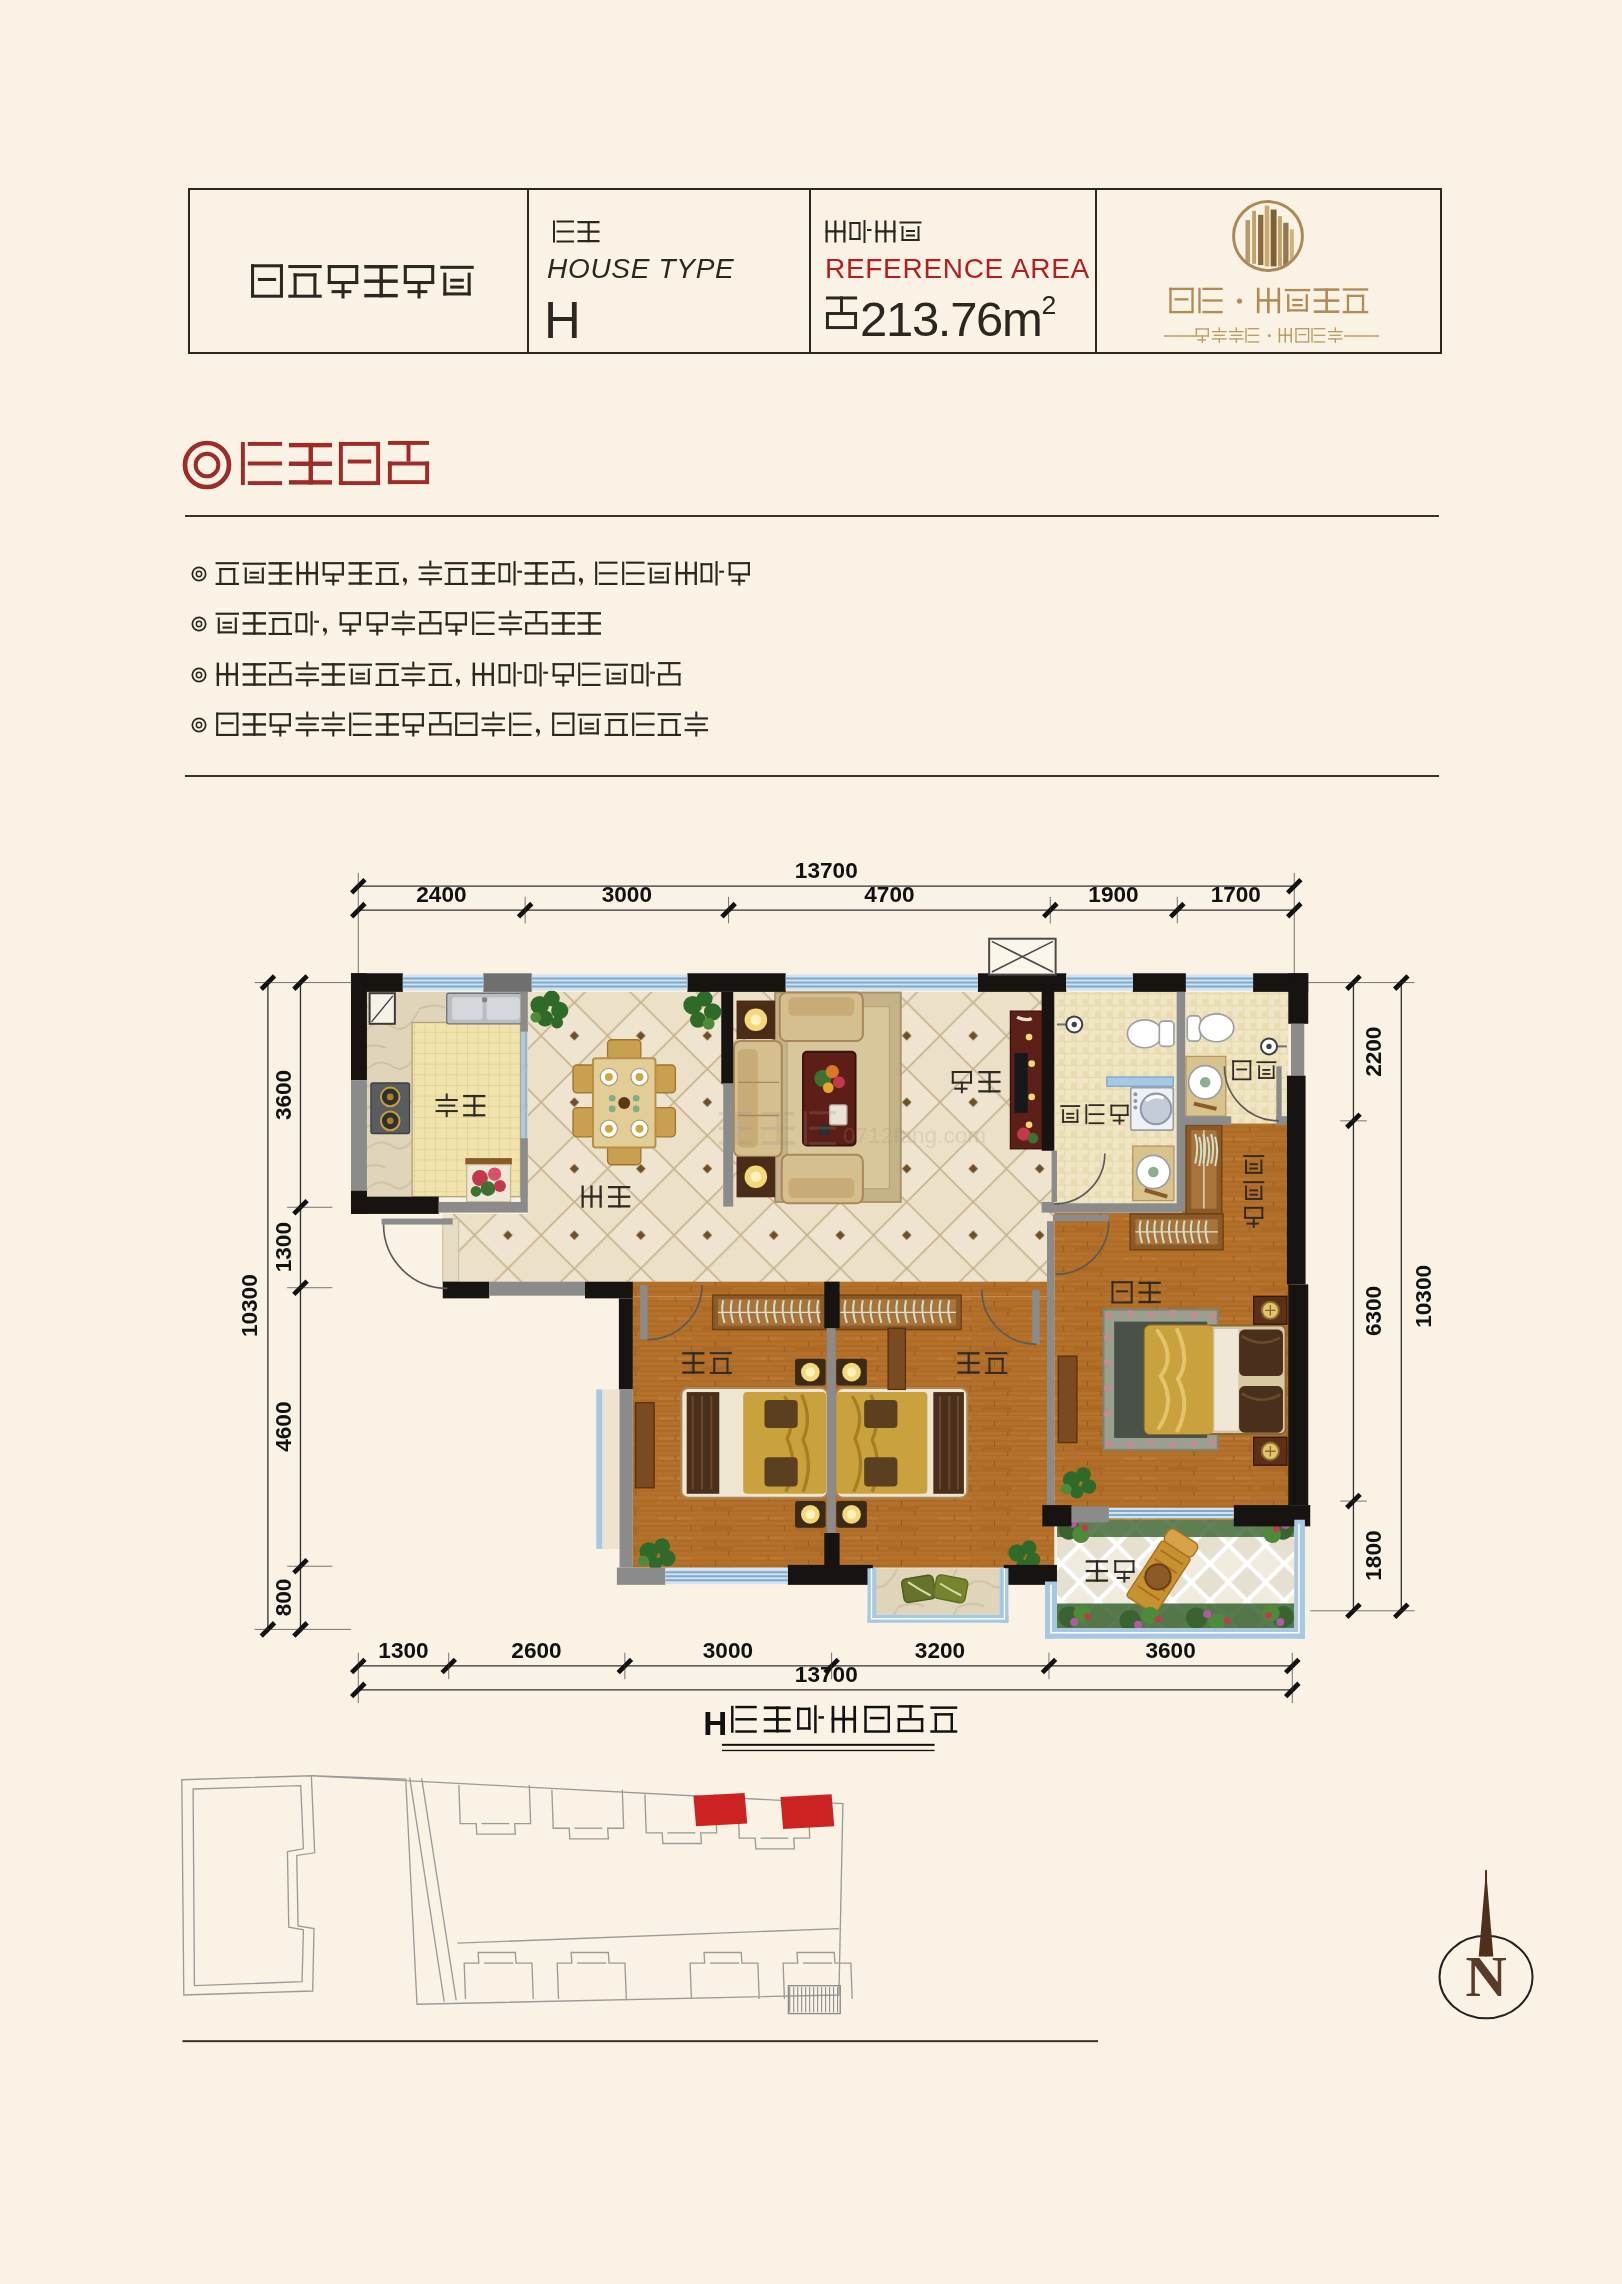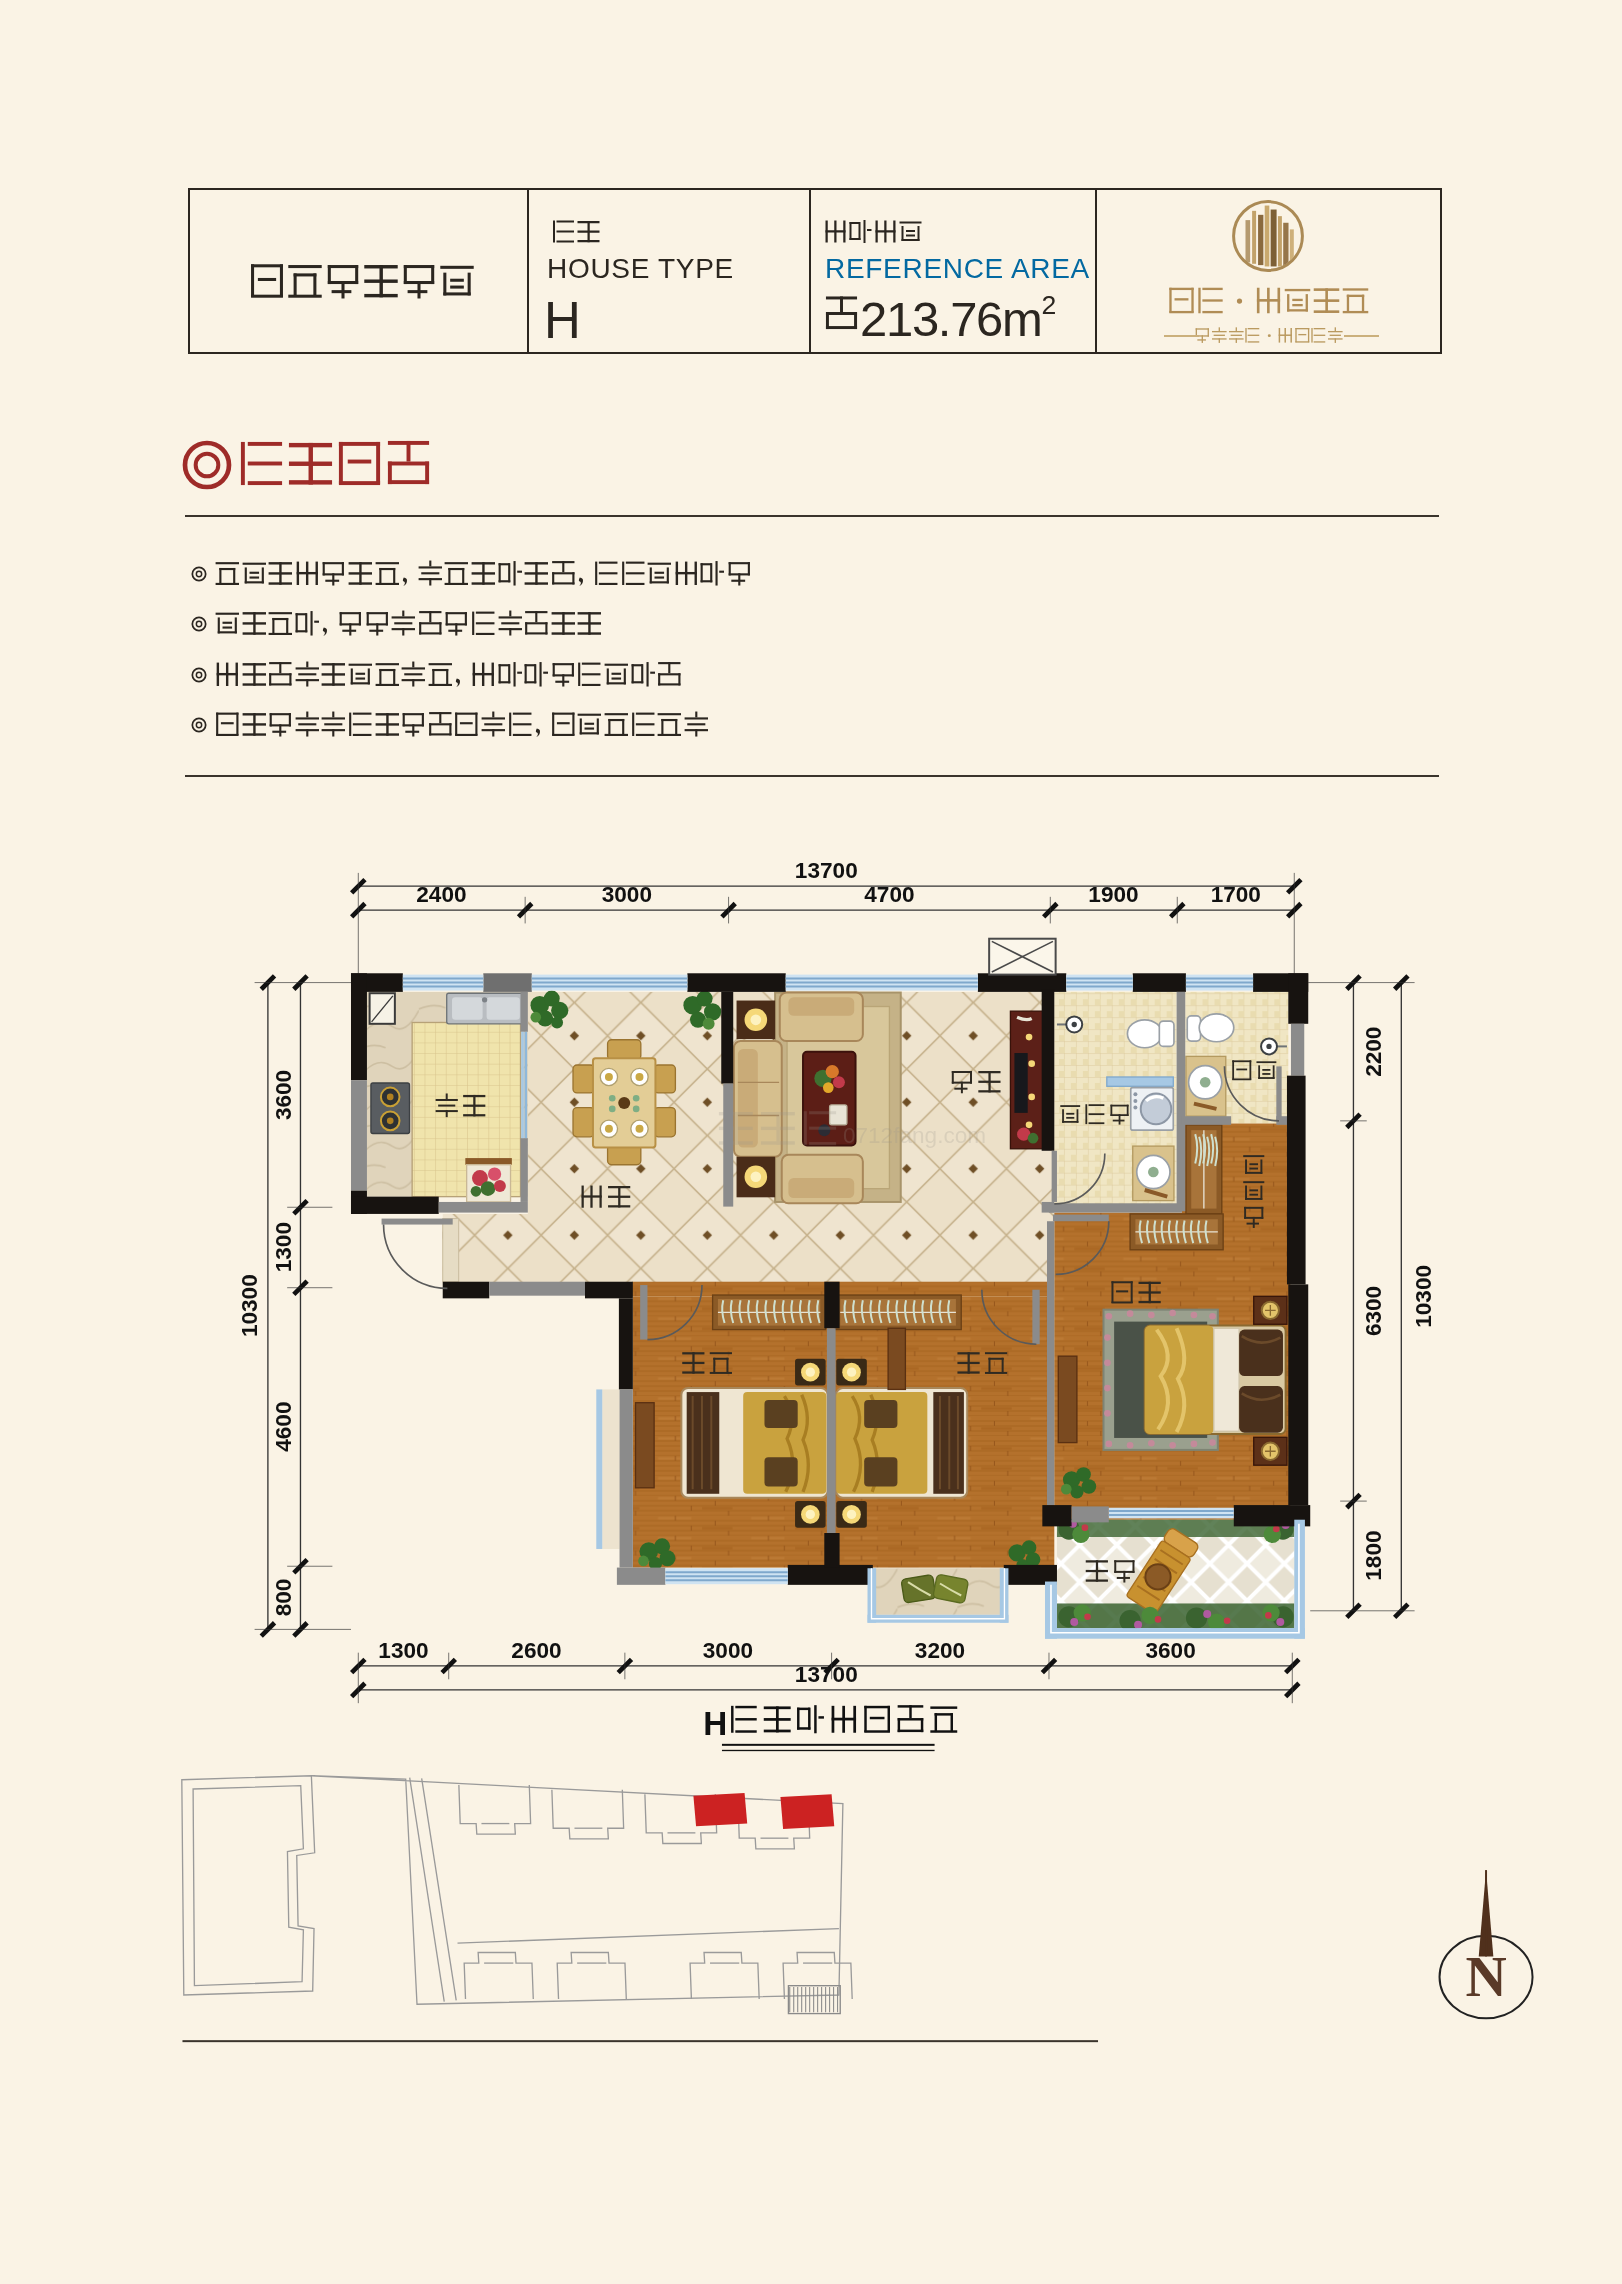--- a/index.html
+++ b/index.html
@@ -59,21 +59,21 @@
       <rect x="22" y="6" width="70" height="8"></rect>
       <rect x="22" y="46" width="70" height="8"></rect>
       <rect x="22" y="86" width="70" height="8"></rect>
     </svg><svg style="width:25px;height:25px;vertical-align:-0.13em" viewBox="0 0 100 100" fill="#2b2620">
       <rect x="6" y="8" width="88" height="9"></rect>
       <rect x="6" y="46" width="88" height="9"></rect>
       <rect x="6" y="84" width="88" height="9"></rect>
       <rect x="46" y="8" width="9" height="85"></rect>
     </svg></div>
 
-<div class="abs" style="left:547px;top:253px;font-size:28px;color:#2b2620;letter-spacing:0.7px;">HOUSE TYPE</div>
+<div class="abs" style="left:547px;top:253px;font-size:28px;color:#2b2620;letter-spacing:0.7px;font-style:italic;">HOUSE TYPE</div>
 
 <div class="abs" style="left:544px;top:291px;font-size:51px;color:#2b2620;">H</div>
 
 <div class="abs" style="left:823px;top:219px;"><svg style="width:25px;height:25px;vertical-align:-0.13em" viewBox="0 0 100 100" fill="#2b2620">
       <rect x="10" y="6" width="9" height="88"></rect>
       <rect x="45" y="6" width="9" height="88"></rect>
       <rect x="81" y="6" width="9" height="88"></rect>
       <rect x="10" y="45" width="80" height="9"></rect>
     </svg><svg style="width:25px;height:25px;vertical-align:-0.13em" viewBox="0 0 100 100" fill="#2b2620">
       <rect x="6" y="12" width="42" height="8"></rect>
@@ -89,21 +89,21 @@
       <rect x="10" y="45" width="80" height="9"></rect>
     </svg><svg style="width:25px;height:25px;vertical-align:-0.13em" viewBox="0 0 100 100" fill="#2b2620">
       <rect x="6" y="10" width="88" height="8"></rect>
       <rect x="14" y="28" width="8" height="60"></rect>
       <rect x="14" y="80" width="72" height="8"></rect>
       <rect x="78" y="28" width="8" height="60"></rect>
       <rect x="32" y="44" width="36" height="8"></rect>
       <rect x="32" y="62" width="36" height="8"></rect>
     </svg></div>
 
-<div class="abs" style="left:825px;top:253px;font-size:28px;color:#0369a1;letter-spacing:0.7px;text-align:center;">REFERENCE AREA</div>
+<div class="abs" style="left:825px;top:253px;font-size:28px;color:#b91c1c;letter-spacing:0.7px;text-align:center;">REFERENCE AREA</div>
 
 <div class="abs" style="left:823px;top:290px;color:#2b2620;"><svg style="width:37px;height:37px;vertical-align:-0.13em" viewBox="0 0 100 100" fill="#2b2620">
       <rect x="8" y="4" width="84" height="8"></rect>
       <rect x="46" y="4" width="8" height="42"></rect>
       <rect x="8" y="46" width="84" height="8"></rect>
       <rect x="8" y="46" width="8" height="46"></rect>
       <rect x="84" y="46" width="8" height="46"></rect>
       <rect x="8" y="84" width="84" height="8"></rect>
     </svg><span style="font-size:49px;letter-spacing:-1.3px;vertical-align:-0.12em;">213.76m</span><span style="font-size:26.6px;vertical-align:0.62em;">2</span></div>
 

